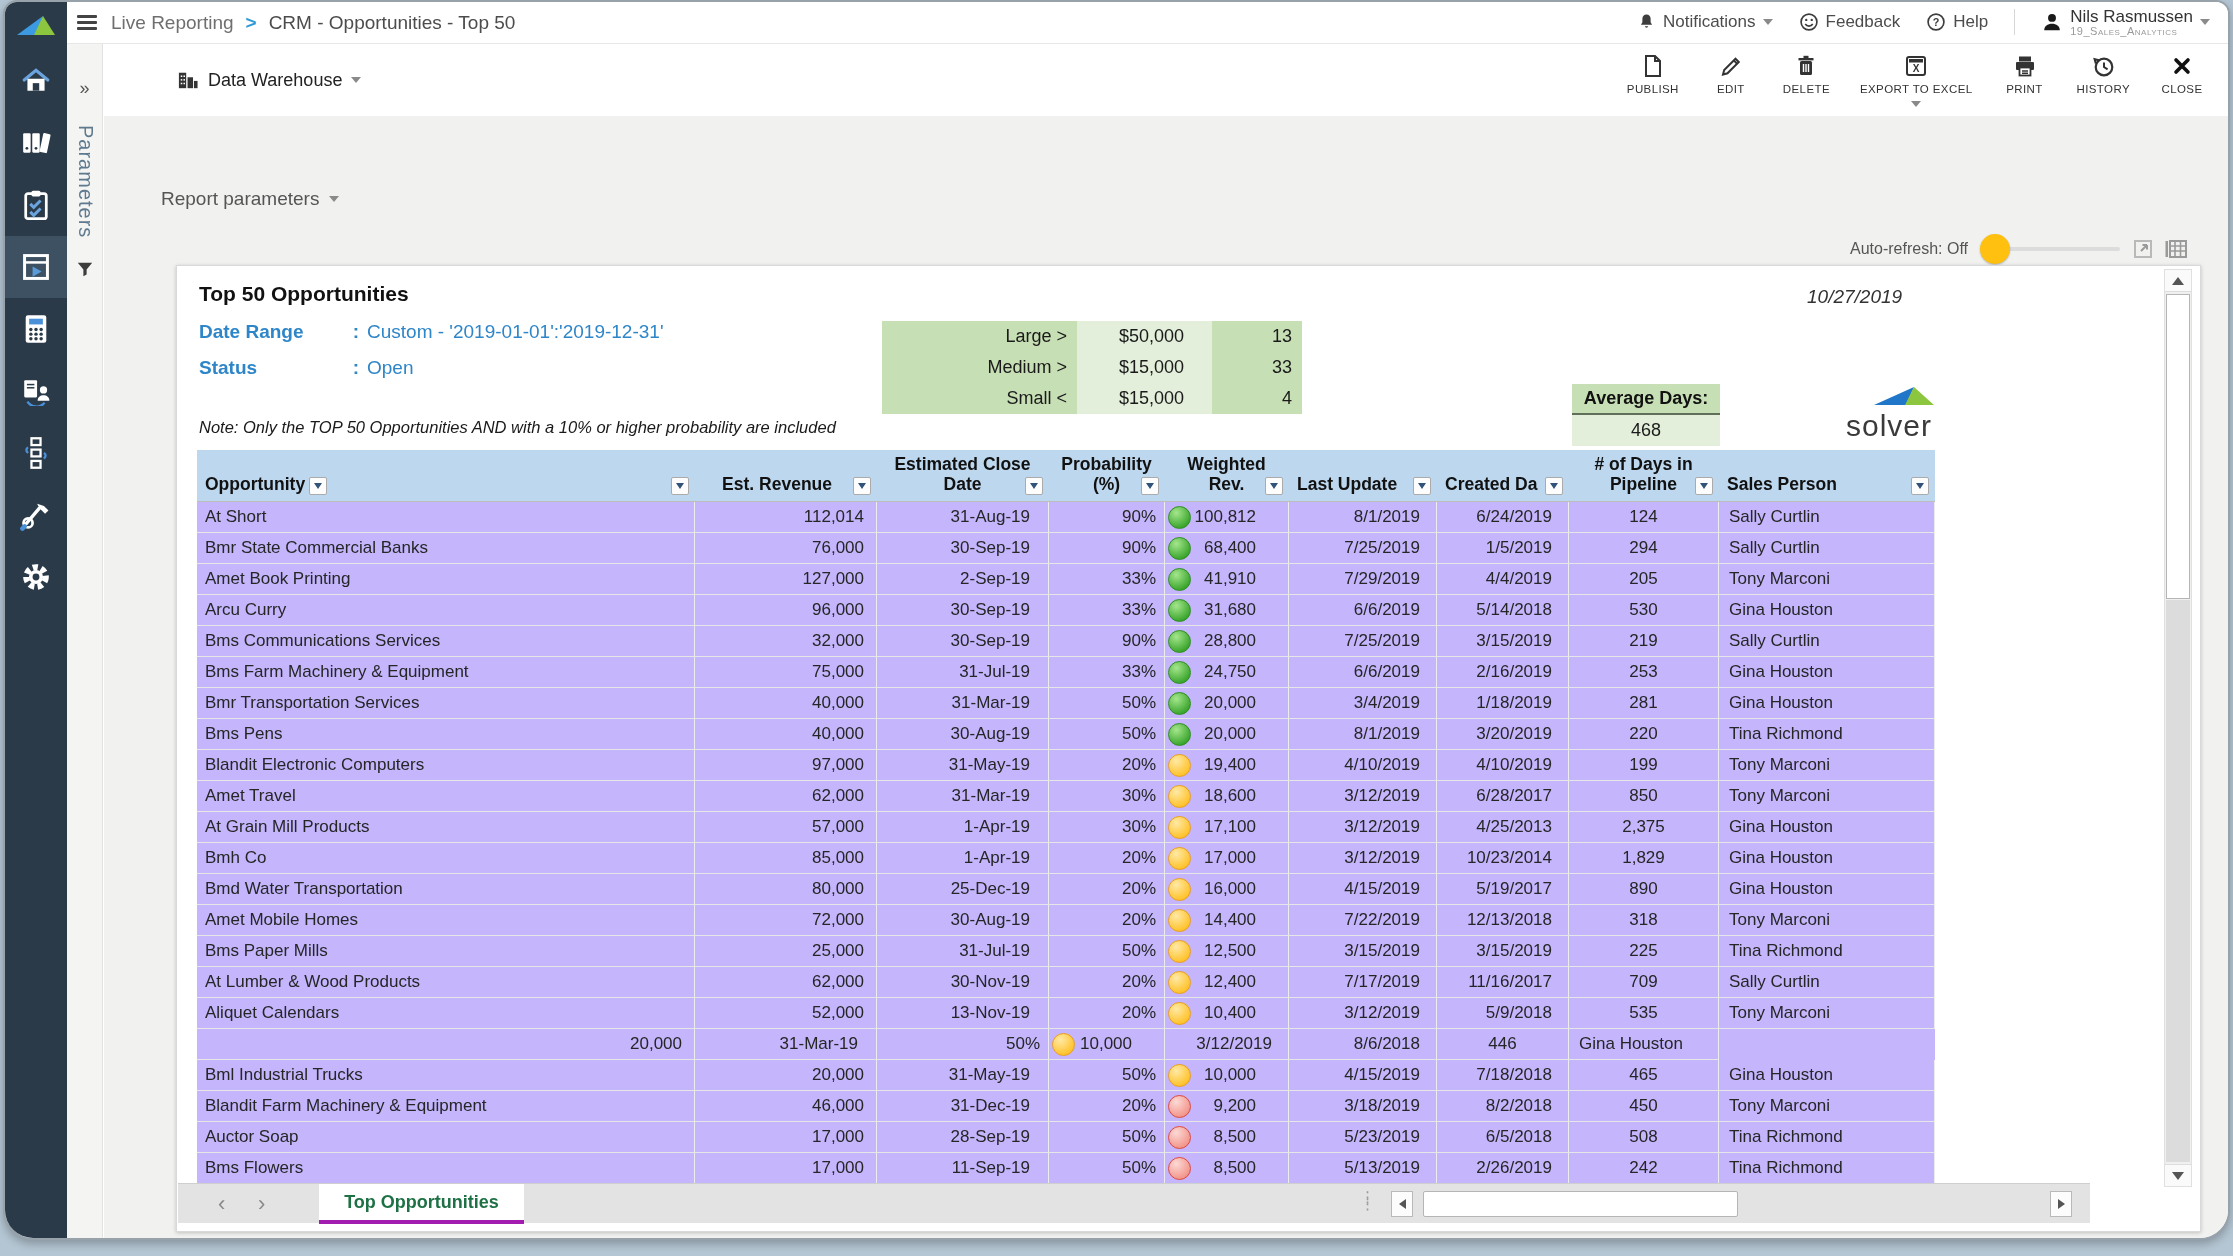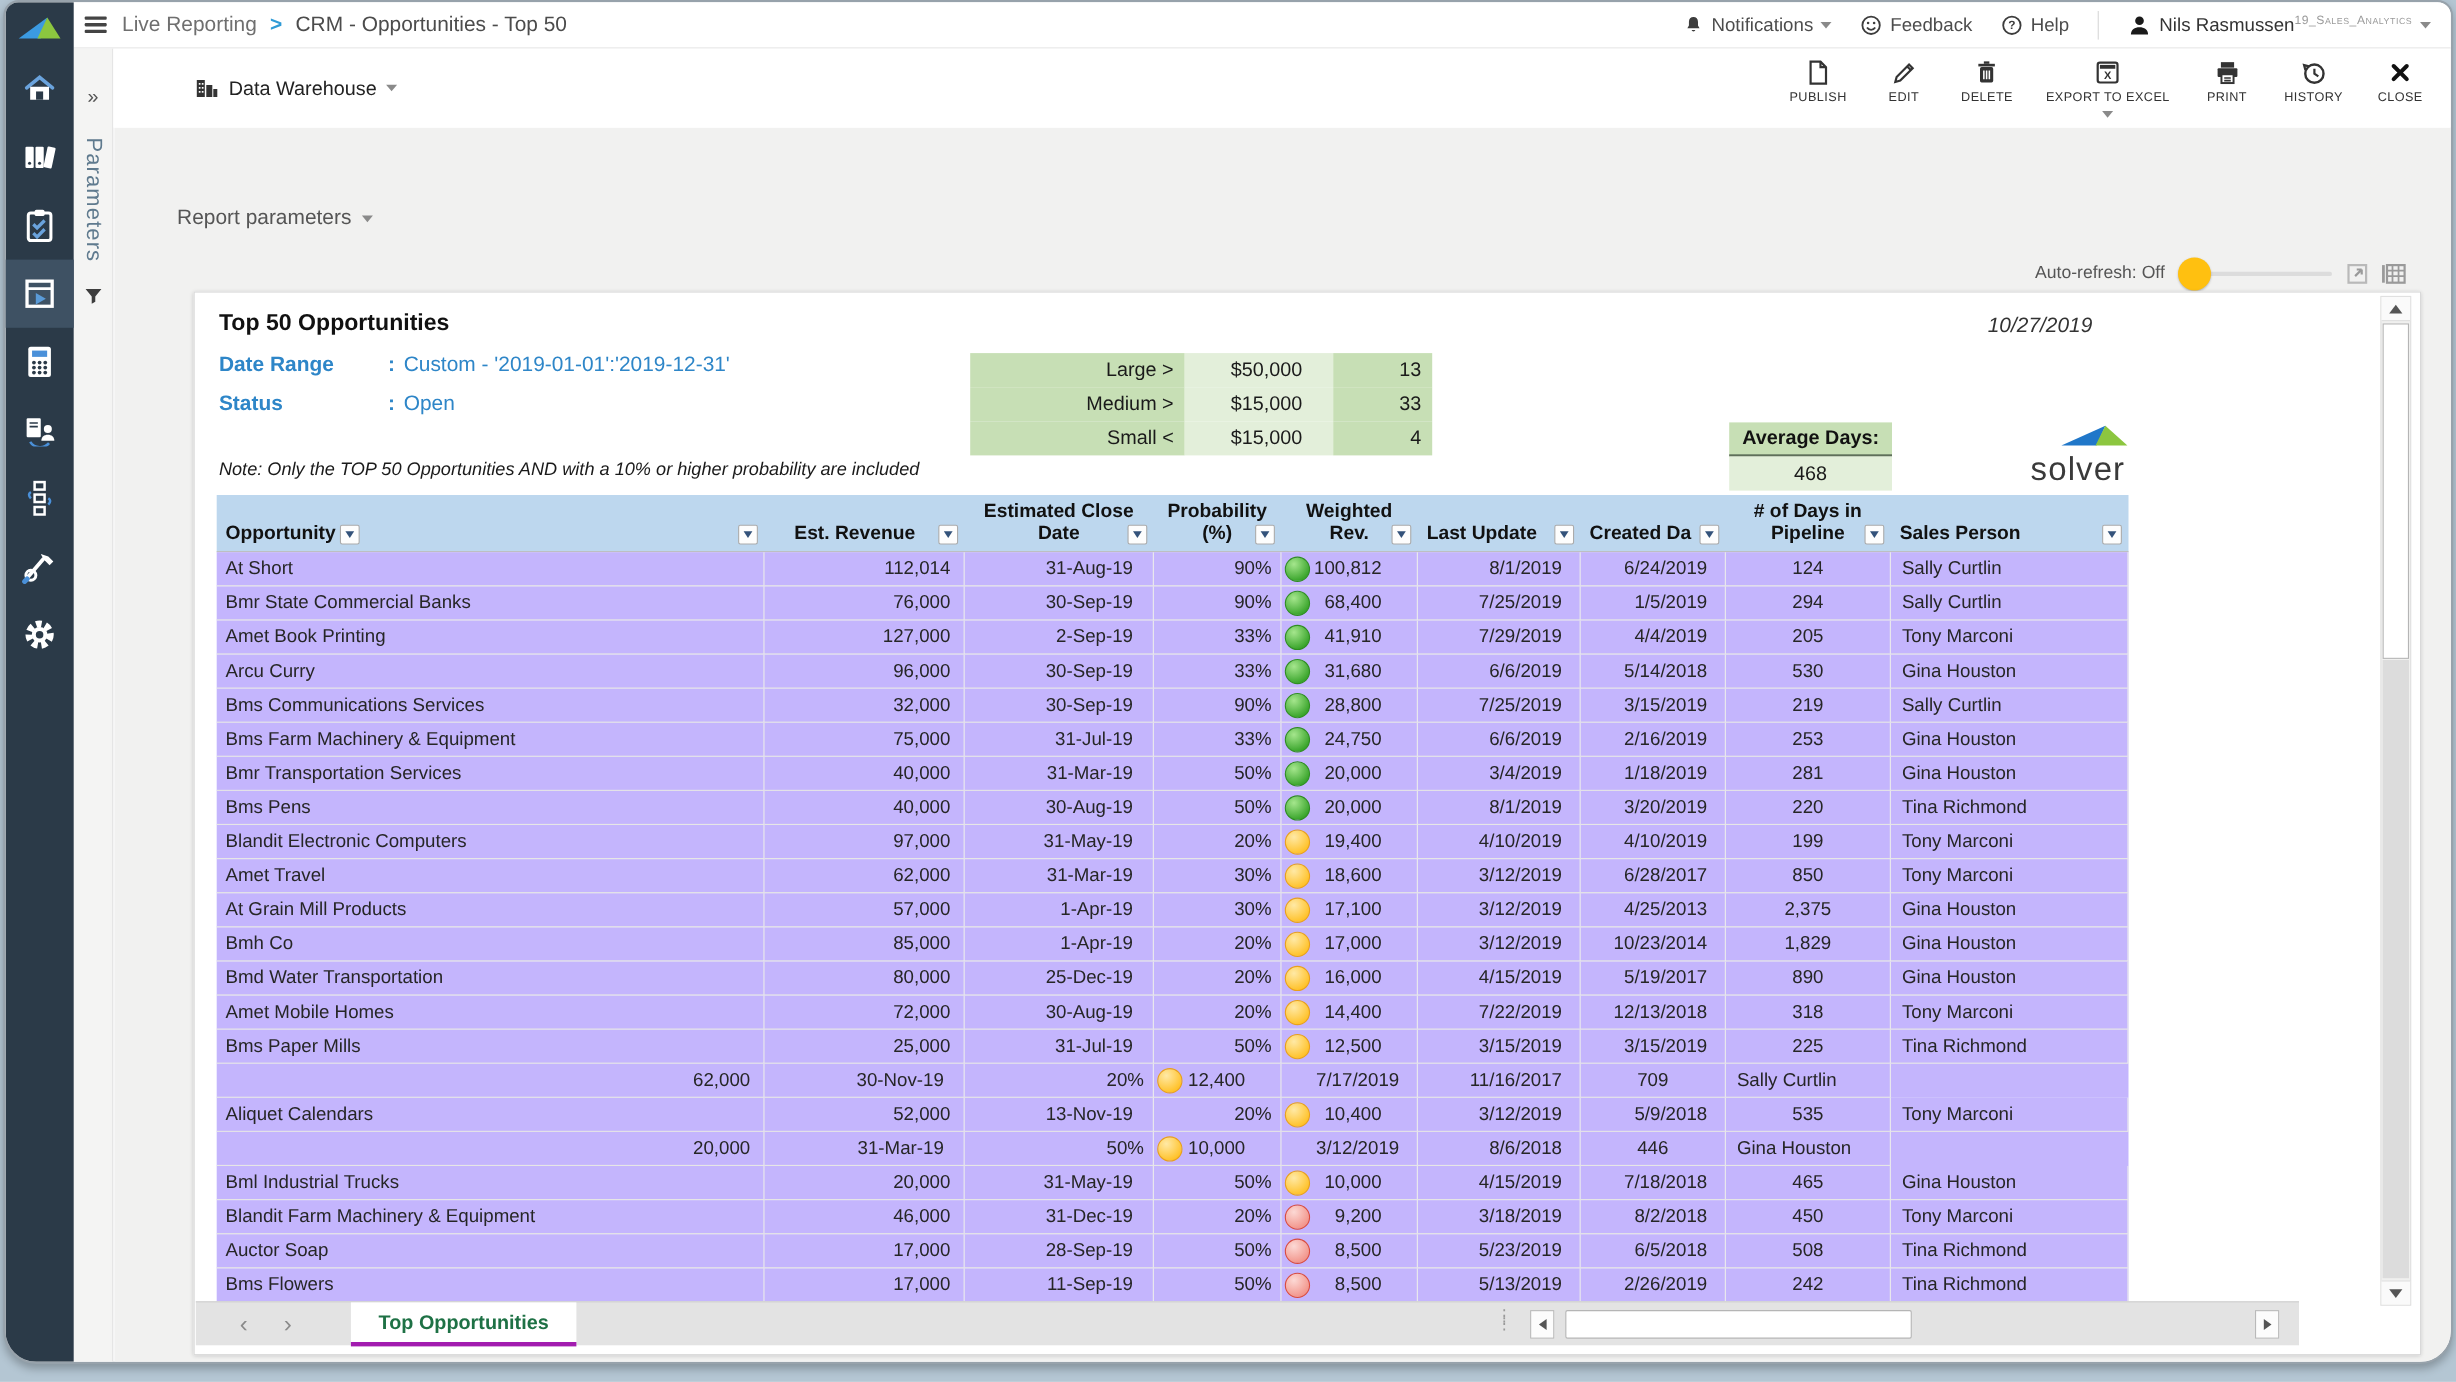--- a/index.html
+++ b/index.html
@@ -16,21 +16,21 @@
   .topbar { position:absolute; left:62px; right:0; top:0; height:42px; background:#fff; border-bottom:1px solid #e7e7e7; display:flex; align-items:center; z-index:4; }
   .hamburger { width:20px; margin:0 14px 0 10px; cursor:pointer; }
   .hamburger div { height:2.5px; background:#444; margin:3.5px 0; border-radius:1px; }
   .crumb { font-size:19px; color:#6f6f6f; display:flex; gap:12px; align-items:center; }
   .crumb .sep { color:#2f9bd6; font-weight:bold; }
   .crumb .leaf { color:#4c4c4c; }
   .top-right { margin-left:auto; display:flex; align-items:center; gap:26px; padding-right:18px; color:#4c4c4c; font-size:17px; }
   .top-item { display:flex; align-items:center; gap:7px; cursor:pointer; }
   .chev { width:0; height:0; border-left:5px solid transparent; border-right:5px solid transparent; border-top:6px solid #8a8a8a; }
   .vdiv { width:1px; height:26px; background:#d7d7d7; }
-  .user-block { display:flex; flex-direction:row; line-height:1.05;justify-content:space-between; }
+  .user-block { display:flex; flex-direction:column; line-height:1.05;justify-content:space-between; }
   .user-name { font-size:17px; color:#333; }
   .user-org { font-size:11px; color:#9a9a9a; font-variant:small-caps; letter-spacing:.5px; }
 
   
   .toolbar { position:absolute; left:98px; right:0; top:42px; height:72px; background:#fff; display:flex; align-items:center; z-index:3; }
   .dw { display:flex; align-items:center; gap:9px; margin-left:74px; font-size:18px; color:#222; cursor:pointer; }
   .actions { margin-left:auto; display:flex; align-items:flex-start; gap:30px; padding-right:24px; }
   .action { display:flex; flex-direction:column; align-items:center; gap:5px; cursor:pointer; min-width:44px; }
   .action .lbl { font-size:11.5px; letter-spacing:.4px; color:#333; white-space:nowrap; }
   .action .sub-chev { margin-top:1px; }
@@ -749,20 +749,21 @@
     <div class="tcell c-wtd">
                 <span class="light yellow"></span>
                 <span class="val">12,500</span>
               </div>
     <div class="tcell c-upd">3/15/2019</div>
     <div class="tcell c-crt">3/15/2019</div>
     <div class="tcell c-days">225</div>
     <div class="tcell c-person">Tina Richmond</div>
   </div>
             <div class="trow grid9">
+    <div class="tcell c-opp">At Lumber &amp; Wood Products</div>
     <div class="tcell c-rev">
                 <span class="bar" style="width: 52px;"></span>
                 <span class="val">62,000</span>
               </div>
     <div class="tcell c-close">30-Nov-19</div>
     <div class="tcell c-prob">20%</div>
     <div class="tcell c-wtd">
                 <span class="light yellow"></span>
                 <span class="val">12,400</span>
               </div>

